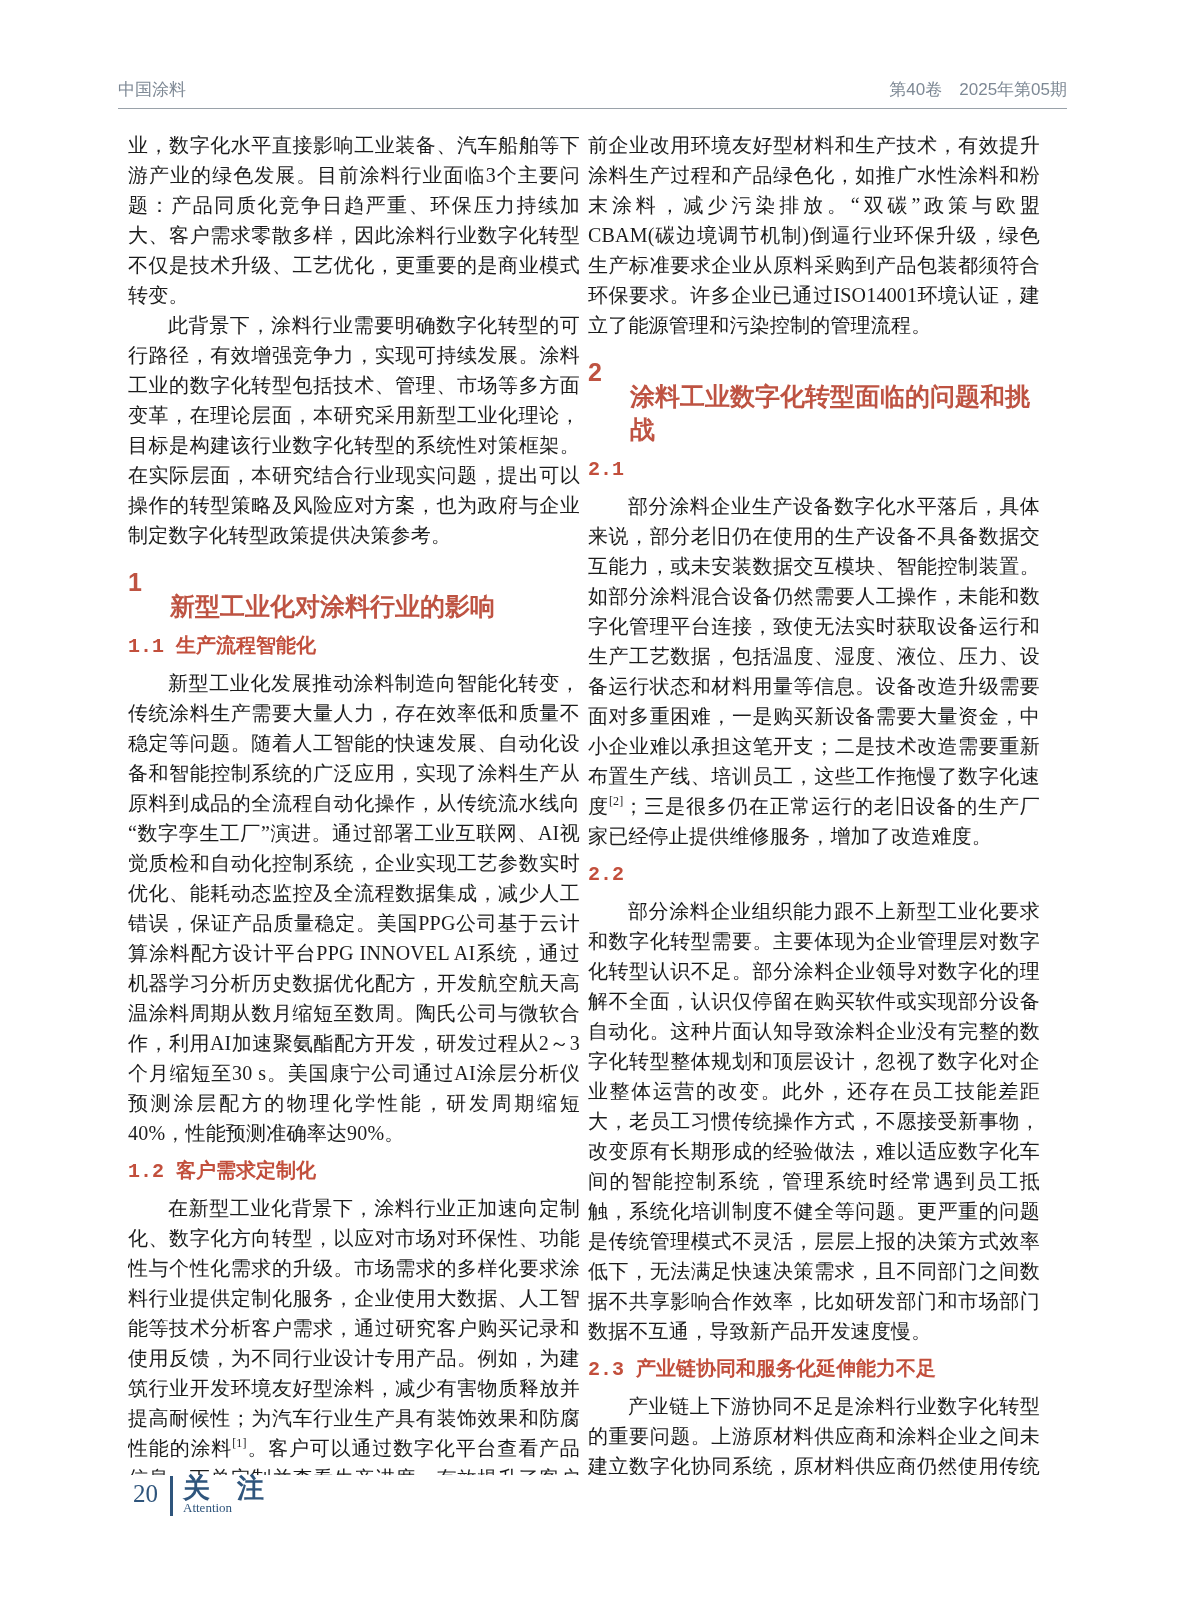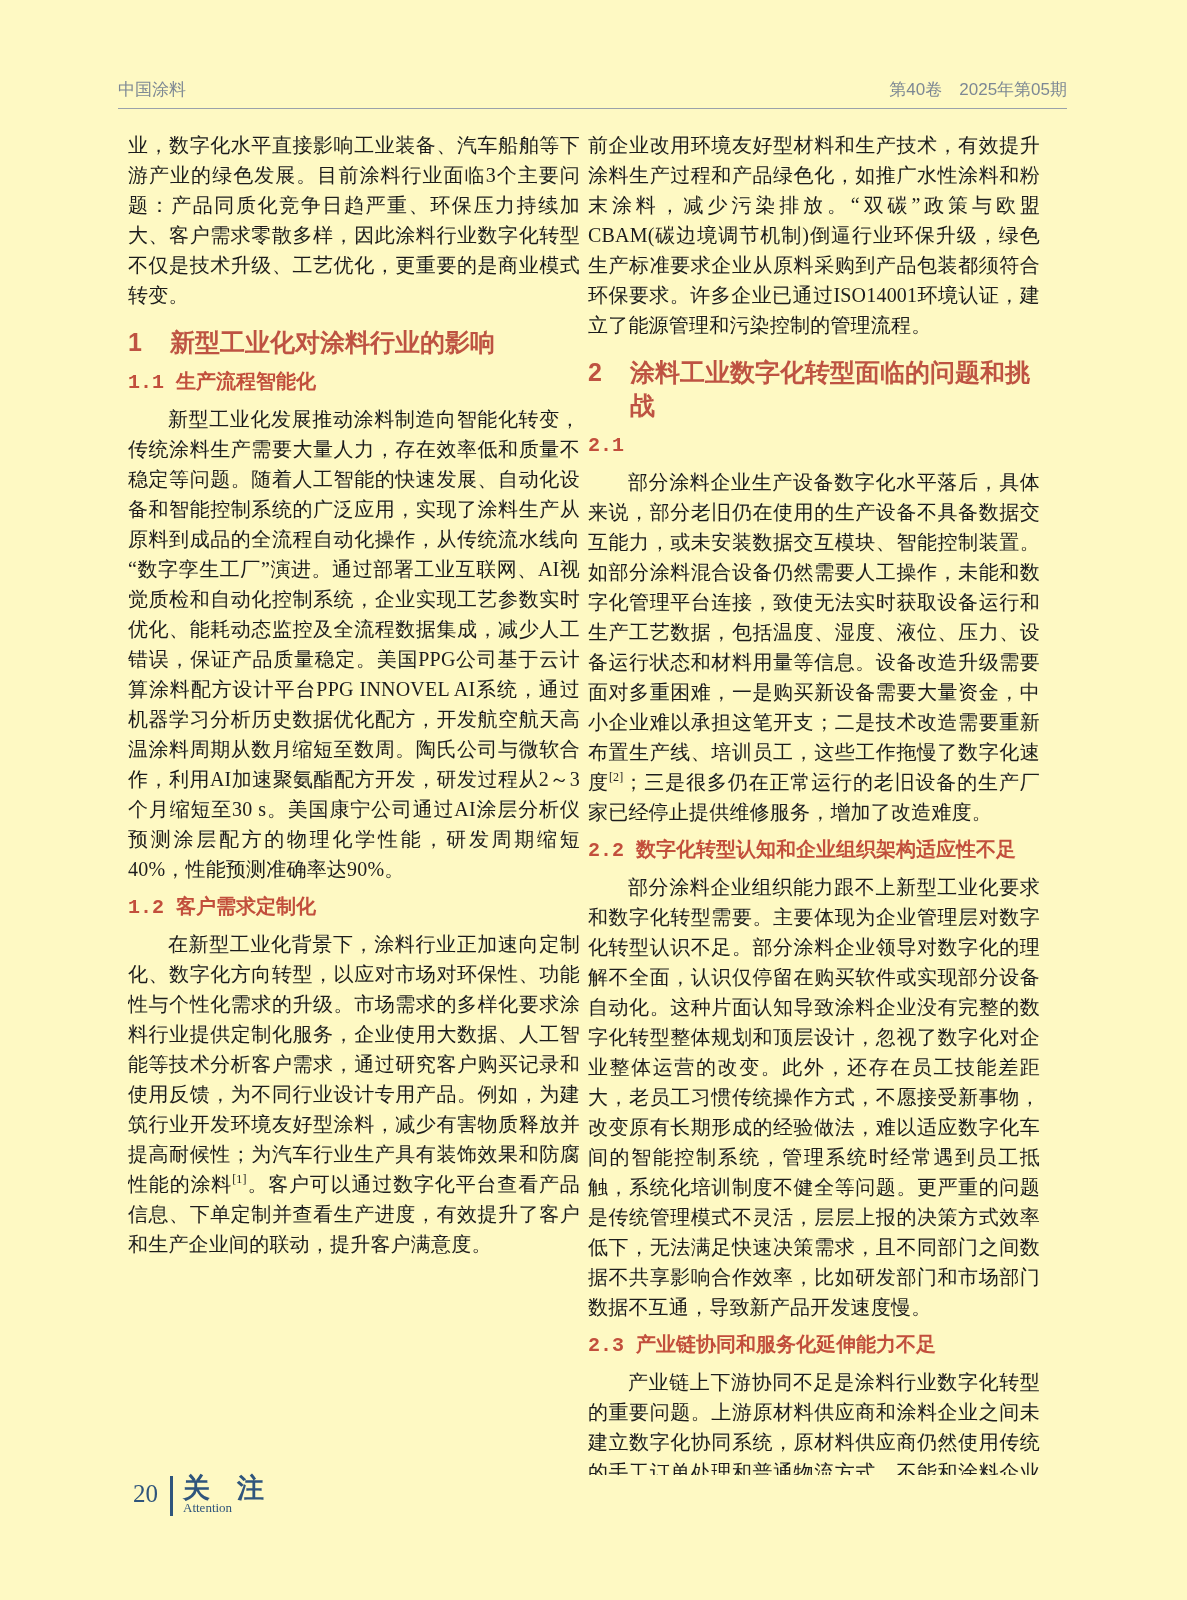--- a/index.html
+++ b/index.html
@@ -1,20 +1,20 @@
 <!DOCTYPE html>
 <html lang="zh"><head>
 <meta charset="utf-8">
 <style>
   html,body{margin:0;padding:0;background:#e8e8e8;}
   .page{
     position:relative;
     width:1187px;height:1600px;
     margin:0 auto;
-    background:#fef9c3;
+    background:#ffffff;
     font-family:"Liberation Serif", serif;
     color:#1c1c1c;
     overflow:hidden;
   }
   
   .hdr{
     position:absolute;top:78px;left:118px;right:120px;
     font-family:"Liberation Sans", sans-serif;
     font-size:17px;color:#7d8894;
     display:flex;justify-content:space-between;align-items:flex-end;
@@ -42,21 +42,21 @@
   
   .h-sec{
     display:flex;
     margin:16px 0 10px 0;
     font-family:"Liberation Sans", sans-serif;
     font-weight:bold;
     font-size:25px;line-height:33px;
     color:#be5342;
   }
   .h-sec .num{flex:0 0 42px;}
-  .h-sec .ttl{flex:1;}
+  .h-sec .ttl{flex:1;margin-top:24px;}
   .h-sub{
     display:flex;
     margin:10px 0 7px 0;
     font-family:Liberation Mono, monospace;
     font-weight:bold;
     font-size:20px;line-height:28px;
     color:#c24f3c;
   }
   .h-sub .num{flex:0 0 48px;}
   .h-sub .ttl{flex:1;}
@@ -92,20 +92,21 @@
   <div class="hdr">
     <span>中国涂料</span>
     <span>第40卷　2025年第05期</span>
   </div>
   <div class="hdr-rule"></div>
 
   <div class="columns">
 
     <section class="col">
       <p class="body">业，数字化水平直接影响工业装备、汽车船舶等下游产业的绿色发展。目前涂料行业面临3个主要问题：产品同质化竞争日趋严重、环保压力持续加大、客户需求零散多样，因此涂料行业数字化转型不仅是技术升级、工艺优化，更重要的是商业模式转变。</p>
+      <p class="body indent">此背景下，涂料行业需要明确数字化转型的可行路径，有效增强竞争力，实现可持续发展。涂料工业的数字化转型包括技术、管理、市场等多方面变革，在理论层面，本研究采用新型工业化理论，目标是构建该行业数字化转型的系统性对策框架。在实际层面，本研究结合行业现实问题，提出可以操作的转型策略及风险应对方案，也为政府与企业制定数字化转型政策提供决策参考。</p>
 
       <div class="h-sec">
         <span class="num">1</span>
         <span class="ttl">新型工业化对涂料行业的影响</span>
       </div>
 
       <div class="h-sub">
         <span class="num">1.1</span>
         <span class="ttl">生产流程智能化</span>
       </div>
@@ -127,21 +128,20 @@
         <span class="ttl">涂料工业数字化转型面临的问题和挑战</span>
       </div>
 
       <div class="h-sub">
         <span class="num">2.1</span>
       </div>
       <p class="body indent"><span>部分涂料企业生产设备数字化水平落后，具体来说，部分老旧仍在使用的生产设备不具备数据交互能力，或未安装数据交互模块、智能控制装置。如部分涂料混合设备仍然需要人工操作，未能和数字化管理平台连接，致使无法实时获取设备运行和生产工艺数据，包括温度、湿度、液位、压力、设备运行状态和材料用量等信息。设备改造升级需要面对多重困难，一是购买新设备需要大量资金，中小企业难以承担这笔开支；二是技术改造需要重新布置生产线、培训员工，这些工作拖慢了数字化速度</span><sup class="ref">[2]</sup><span>；三是很多仍在正常运行的老旧设备的生产厂家已经停止提供维修服务，增加了改造难度。</span></p>
 
       <div class="h-sub">
         <span class="num">2.2</span>
-        <span class="ttl">数字化转型认知和企业组织架构适应性不足</span>
       </div>
       <p class="body indent">部分涂料企业组织能力跟不上新型工业化要求和数字化转型需要。主要体现为企业管理层对数字化转型认识不足。部分涂料企业领导对数字化的理解不全面，认识仅停留在购买软件或实现部分设备自动化。这种片面认知导致涂料企业没有完整的数字化转型整体规划和顶层设计，忽视了数字化对企业整体运营的改变。此外，还存在员工技能差距大，老员工习惯传统操作方式，不愿接受新事物，改变原有长期形成的经验做法，难以适应数字化车间的智能控制系统，管理系统时经常遇到员工抵触，系统化培训制度不健全等问题。更严重的问题是传统管理模式不灵活，层层上报的决策方式效率低下，无法满足快速决策需求，且不同部门之间数据不共享影响合作效率，比如研发部门和市场部门数据不互通，导致新产品开发速度慢。</p>
 
       <div class="h-sub">
         <span class="num">2.3</span>
         <span class="ttl">产业链协同和服务化延伸能力不足</span>
       </div>
       <p class="body indent">产业链上下游协同不足是涂料行业数字化转型的重要问题。上游原材料供应商和涂料企业之间未建立数字化协同系统，原材料供应商仍然使用传统的手工订单处理和普通物流方式，不能和涂料企业的数字采购系统连接，导致原材料供应经常出现延误或数量错误。比如当涂料企业需要根据市场变化调整生</p>
     </section>
 

